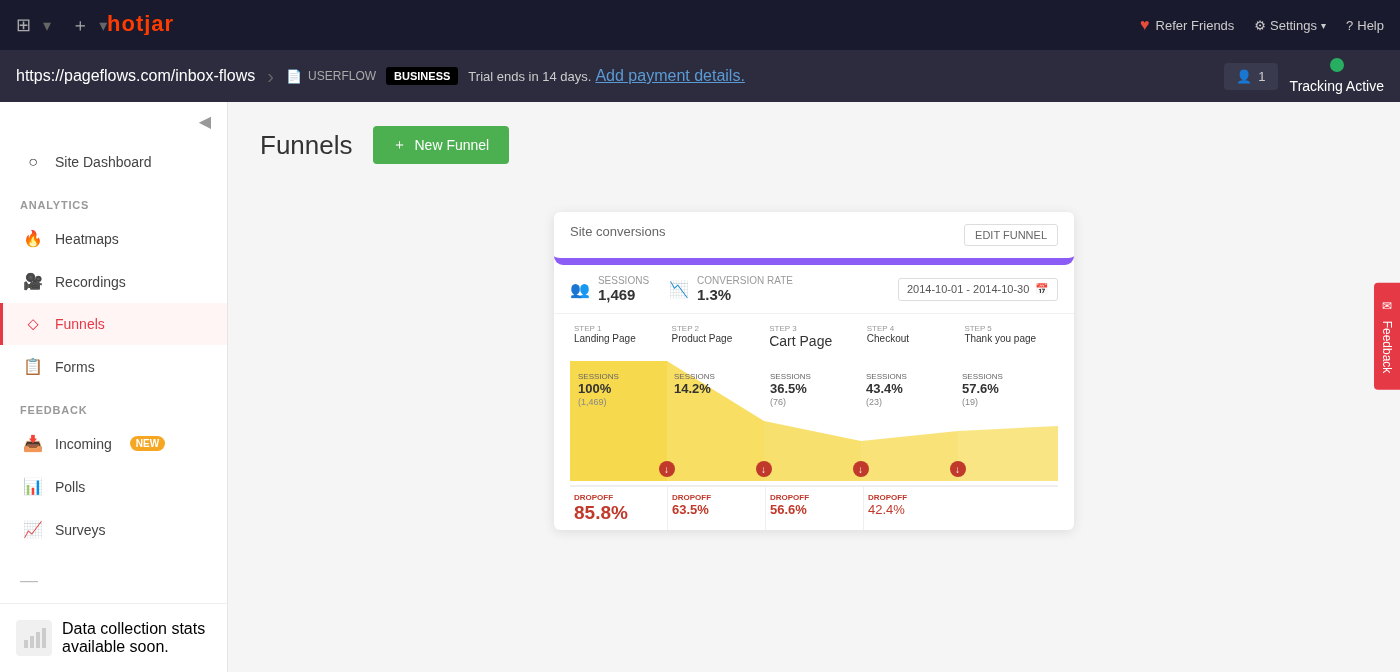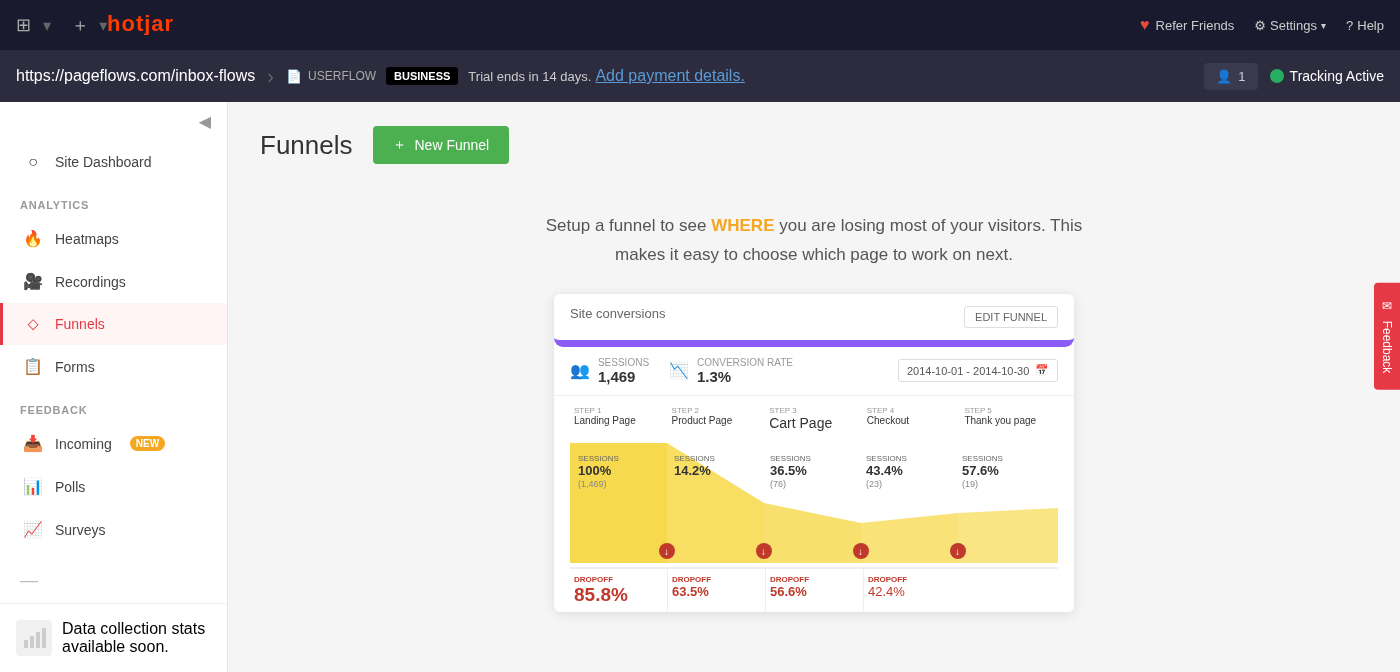--- a/index.html
+++ b/index.html
@@ -35,21 +35,21 @@
       flex-shrink: 0;
     }
     .url-text { color: #ffffff; font-size: 16px; font-weight: 500; margin-right: 12px; }
     .url-bar-divider { color: #666; margin-right: 12px; font-size: 20px; }
     .userflow-badge { display: flex; align-items: center; gap: 6px; color: #aaa; font-size: 12px; }
     .business-badge { background: #000000; color: #fff; font-size: 11px; font-weight: bold; padding: 3px 8px; border-radius: 3px; margin: 0 10px; }
     .trial-text { color: #ccc; font-size: 13px; }
     .trial-link { color: #5b9bd5; text-decoration: underline; cursor: pointer; }
     .url-bar-right { margin-left: auto; display: flex; align-items: center; gap: 12px; }
     .user-count { display: flex; align-items: center; gap: 6px; color: #ccc; font-size: 13px; background: #3a3a4e; padding: 6px 12px; border-radius: 4px; }
-    .tracking-active { display: flex; align-items: center; gap: 6px; color: #fff; font-size: 14px; font-weight: 500; }
+    .tracking-active { display: flex; align-items: center; gap: 6px; color: #fff; font-size: 14px; font-weight: 500; flex-direction: column; }
     .green-dot { width: 14px; height: 14px; background: #27ae60; border-radius: 50%; display: inline-block; }
 
     
     .main-layout { display: flex; flex: 1; overflow: hidden; }
 
     
     .sidebar {
       width: 228px;
       background: #fff;
       border-right: 1px solid #e5e5e5;
@@ -272,26 +272,20 @@
   <div class="content">
     <div class="page-header">
       <h1 class="page-title">Funnels</h1>
       <button class="new-funnel-btn">
         <span>＋</span>
         <span>New Funnel</span>
       </button>
     </div>
 
     <div class="empty-state">
-      <p class="empty-state-text">
-        <span>Setup a funnel to see</span>
-        <strong style="color:#f5a623;">WHERE</strong>
-        <span>you are losing most of your visitors. This</span><br>
-        <span>makes it easy to choose which page to work on next.</span>
-      </p>
 
       <div class="funnel-preview">
         <div class="funnel-preview-header">
           <span class="funnel-preview-title">Site conversions</span>
           <button class="edit-funnel-btn">EDIT FUNNEL</button>
         </div>
         <div class="funnel-stats-row">
           <div class="funnel-stat">
             <span class="funnel-stat-icon">👥</span>
             <div>

